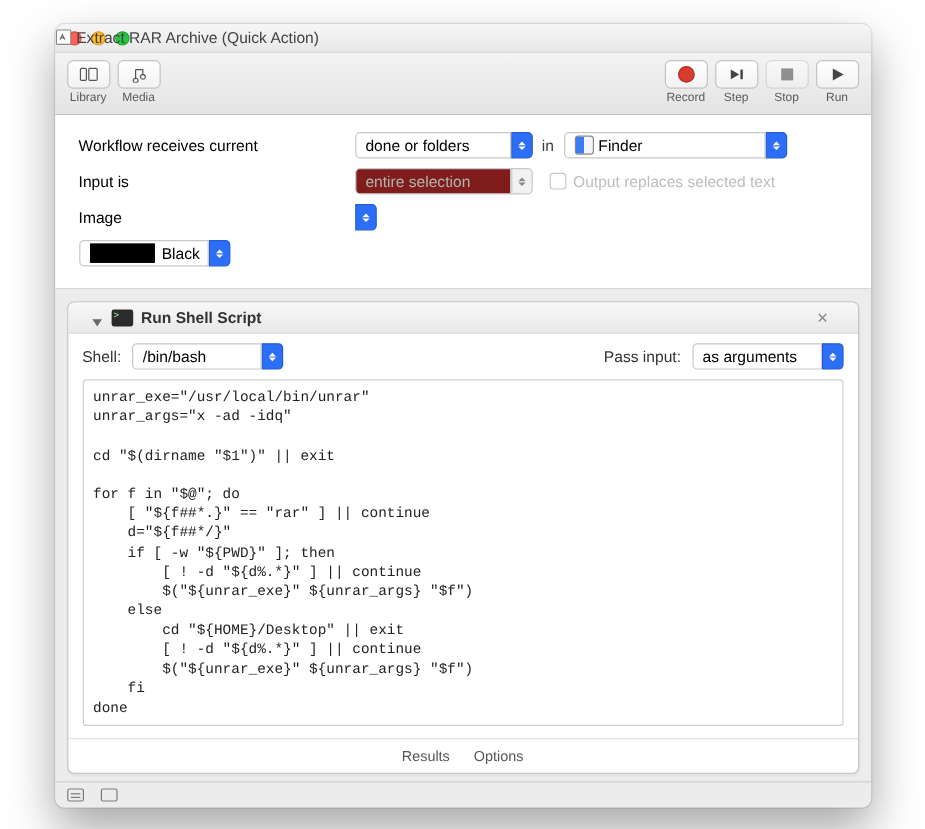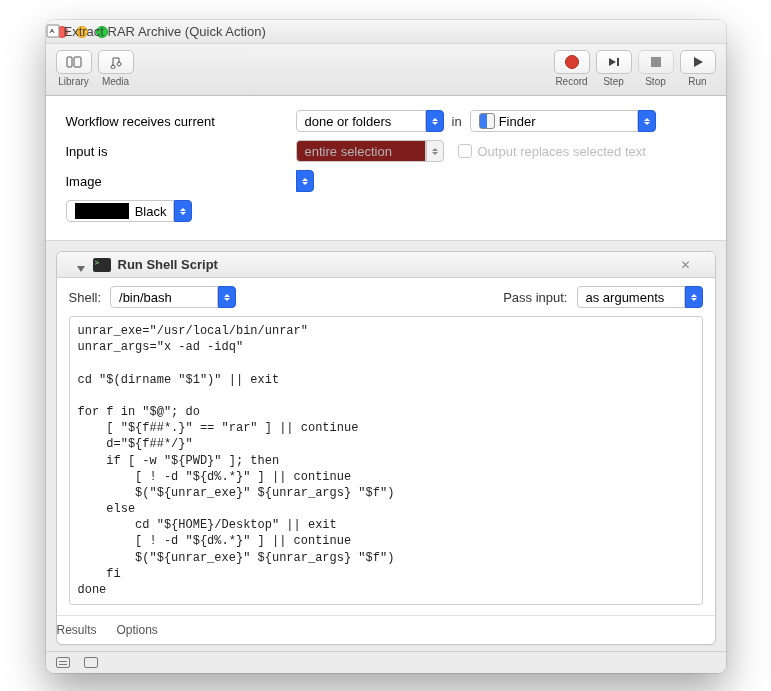--- a/index.html
+++ b/index.html
@@ -108,21 +108,21 @@
 .shell-row .lbl{ font-size:13px; color:#333; margin-right:3px;}
 .code-area{
   width:100%; border:1px solid #cfcfcf; border-radius:3px;
   background:#fff; padding:6px 8px;
   font-family:"Menlo","Courier New",monospace; font-size:12px;
   color:#222; white-space:pre; overflow:auto; line-height:1.35;
   min-height:240px;
 }
 .ac-footer{
   border-top:1px solid #e0e0e0; padding:7px 0;
-  display:flex; gap:20px; font-size:12px; color:#555;
+  display:flex; gap:20px; font-size:12px; color:#555;justify-content:center;
 }
 
 .statusbar{
   background:#ececec; border-top:1px solid #d0d0d0;
   padding:5px 10px; display:flex; gap:14px;
 }
 .sb-icon{ width:14px; height:11px; border:1.2px solid #7a7a7a; border-radius:2px; position:relative;}
 .sb-icon.lines::before,.sb-icon.lines::after{content:"";position:absolute;left:2px;right:2px;height:1px;background:#7a7a7a;}
 .sb-icon.lines::before{top:3px;} .sb-icon.lines::after{top:6px;}
 </style>

